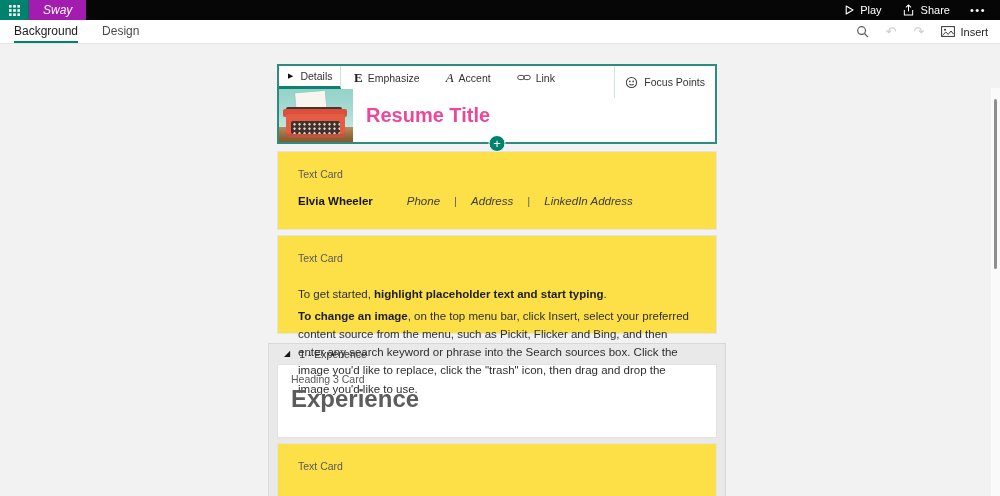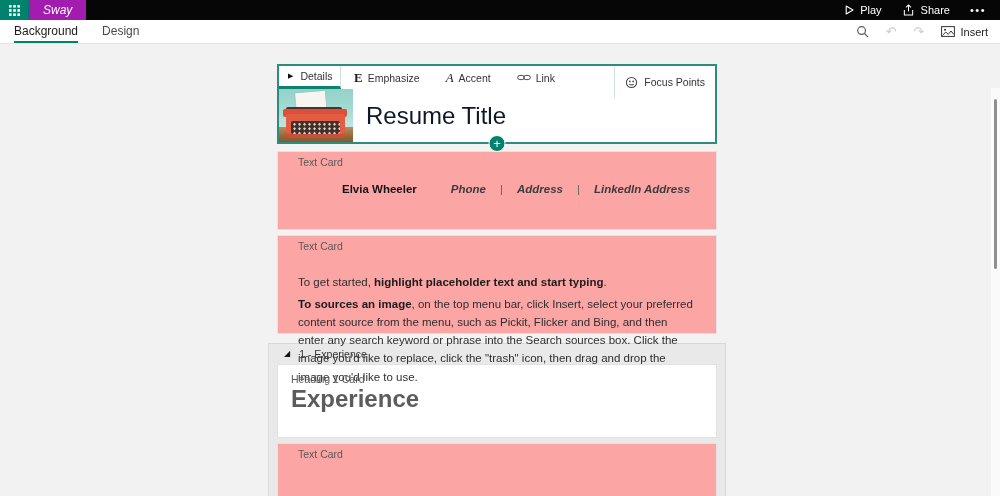--- a/index.html
+++ b/index.html
@@ -42,30 +42,30 @@
   .tc-content { display:flex; height:53px; }
   .hero { width:74px; flex:none; position:relative; overflow:hidden; }
   .tw-bg { position:absolute; inset:0; background:linear-gradient(180deg,#93d2ca 0%,#a9dcd4 45%,#bfe6de 70%); }
   .tw-table { position:absolute; bottom:0; left:0; right:0; height:15px; background:linear-gradient(180deg,#b68d5a 0%,#96693a 60%,#85592e 100%); }
   .tw-paper { position:absolute; left:17px; top:3px; width:30px; height:24px; background:#f7f5f0; transform:rotate(-5deg); box-shadow:0 0 1px rgba(0,0,0,.25); }
   .tw-platen { position:absolute; left:7px; bottom:31px; width:56px; height:4px; background:#4a3431; border-radius:2px; }
   .tw-carriage { position:absolute; left:4px; bottom:25px; width:64px; height:8px; background:#dc4f3a; border-radius:2px; }
   .tw-body { position:absolute; left:7px; bottom:5px; width:59px; height:23px; background:#e55c44; border-radius:3px; box-shadow:inset 0 -3px 0 rgba(0,0,0,.12); }
   .tw-keys { position:absolute; left:12px; bottom:8px; width:49px; height:13px; background:#44302a; border-radius:2px;
              background-image:radial-gradient(circle,#d9d0c5 1px,transparent 1.4px); background-size:5px 4.5px; background-position:1px 1px; }
-  .title-text { flex:1; display:flex; align-items:center; padding-left:13px; font-size:24px; font-weight:400; color:#0f172a; cursor:text; }
+  .title-text { flex:1; display:flex; align-items:center; padding-left:13px; font-size:20px; font-weight:700; color:#ec4899; cursor:text; }
   .add-btn { position:absolute; left:50%; bottom:-10px; transform:translateX(-50%); width:17px; height:17px; border-radius:50%;
              background:#00826c; color:#fff; display:flex; align-items:center; justify-content:center; font-size:13px; line-height:1; cursor:pointer; z-index:3; border:1px solid #fff; }
   
-  .card { background:#fca5a5; border:1px solid #e4e4e4; padding:4px 20px 0; }
+  .card { background:#fde047; border:1px solid #e4e4e4; padding:16px 20px 0; }
   .card-label { font-size:10.5px; color:#595959; }
   .card-contact { margin-top:7px; height:79px; }
-  .contact-row { margin-top:15px; font-size:11.5px; color:#3c3c3c; display:flex; align-items:baseline;margin-left:44px; }
+  .contact-row { margin-top:15px; font-size:11.5px; color:#3c3c3c; display:flex; align-items:baseline; }
   .contact-name { font-weight:bold; color:#141414; margin-right:34px; }
-  .contact-item { font-style:italic;font-weight:bold; }
+  .contact-item { font-style:italic; }
   .pipe { margin:0 14px; color:#666; font-style:normal; }
   .card-instructions { margin-top:5px; height:99px; }
   .p1 { margin-top:24px; font-size:11.5px; color:#2e2e2e; }
   .p2 { margin-top:7px; font-size:11.5px; line-height:1.58; color:#2e2e2e; }
   .bold { font-weight:bold; color:#1c1c1c; }
   
   .section { margin-top:9px; margin-left:-9px; width:458px; background:#e9e9e9; border:1px solid #d8d8d8; padding:0 8px 8px; }
   .section-header { height:20px; display:flex; align-items:center; gap:9px; font-size:10.5px; color:#333; padding-left:7px; cursor:pointer; }
   .collapse-tri { font-size:8px; color:#161616; line-height:1; }
   .heading-card { display:flex; height:74px; background:#fff; border:1px solid #e2e2e2; }
@@ -219,32 +219,32 @@
         <span class="pipe">|</span>
         <span class="contact-item">Address</span>
         <span class="pipe">|</span>
         <span class="contact-item">LinkedIn Address</span>
       </div>
     </div>
 
     <div class="card card-instructions">
       <div class="card-label">Text Card</div>
       <div class="p1"><span>To get started, </span><span class="bold">highlight placeholder text and start typing</span><span>.</span></div>
-      <div class="p2"><span class="bold">To sources an image</span><span>, on the top menu bar, click Insert, select your preferred content source from the menu, such as Pickit, Flicker and Bing, and then enter any search keyword or phrase into the Search sources box. Click the image you'd like to replace, click the "trash" icon, then drag and drop the image you'd like to use.</span></div>
+      <div class="p2"><span class="bold">To change an image</span><span>, on the top menu bar, click Insert, select your preferred content source from the menu, such as Pickit, Flicker and Bing, and then enter any search keyword or phrase into the Search sources box. Click the image you'd like to replace, click the "trash" icon, then drag and drop the image you'd like to use.</span></div>
     </div>
 
     <div class="section">
       <div class="section-header">
         <span class="collapse-tri">◢</span>
         <span>1 - Experience</span>
       </div>
 
       <div class="heading-card">
         <div class="heading-content">
-          <div class="card-label">Heading 1 Card</div>
+          <div class="card-label">Heading 3 Card</div>
           <div class="heading-title">Experience</div>
         </div>
       </div>
 
       <div class="card card-job">
         <div class="card-label">Text Card</div>
 
       </div>
     </div>
 

